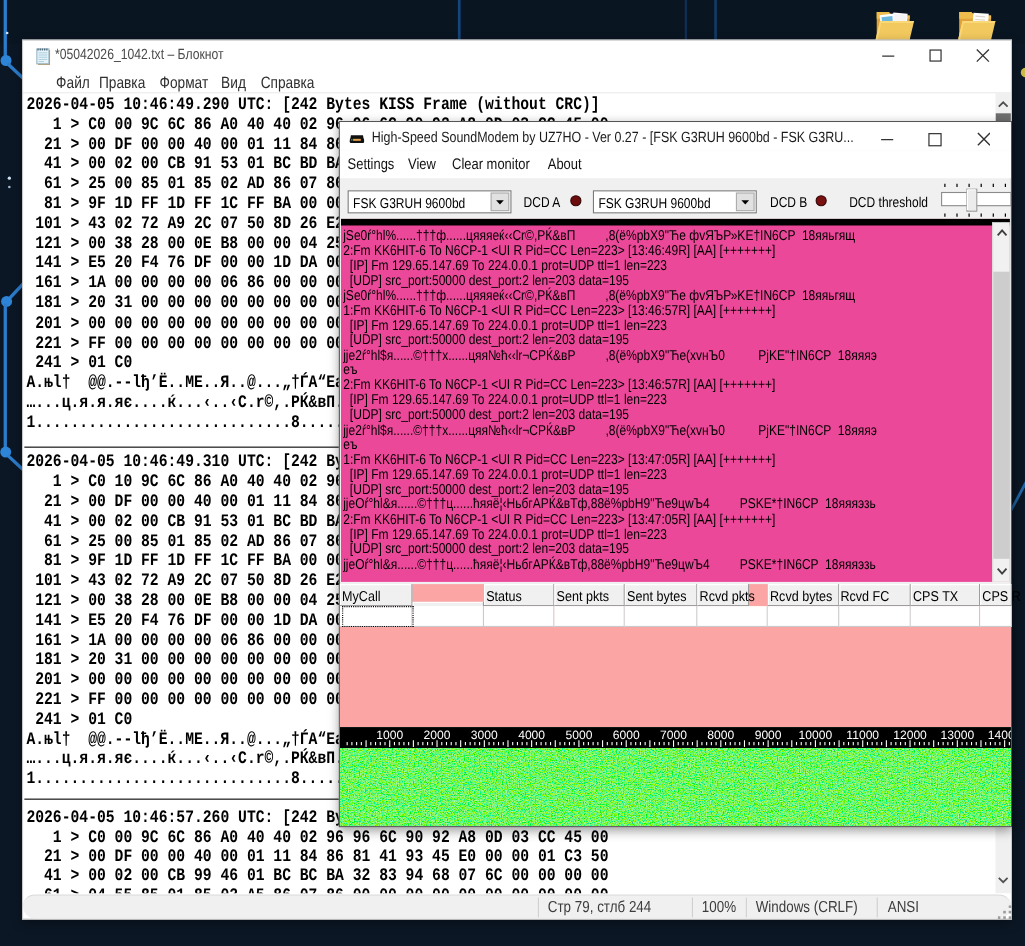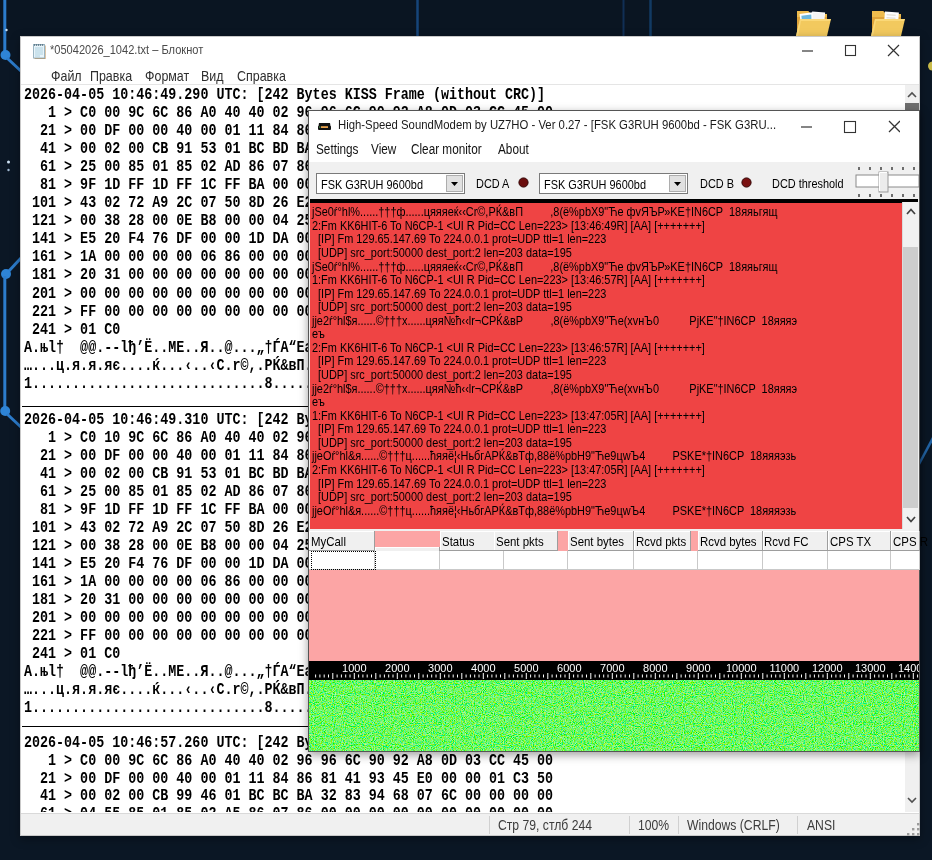--- a/index.html
+++ b/index.html
@@ -135,21 +135,21 @@
 
   <div class="abs" style="left:884px;top:48px;width:14px;height:727px;background:#f0f0f0"></div>
   <svg class="abs" style="left:884px;top:48px" width="14" height="30">
     <path d="M3 12 L7 8 L11 12" fill="none" stroke="#505050" stroke-width="1.6"></path>
     <rect x="0" y="18" width="14" height="12" fill="#6e6e6e"></rect>
   </svg>
   <svg class="abs" style="left:884px;top:715px" width="14" height="60">
     <path d="M3 46 L7 50 L11 46" fill="none" stroke="#505050" stroke-width="1.6"></path>
   </svg>
 
-  <div class="abs" style="left:0;top:776px;width:898px;height:22px;background:#f0f0f0;border-top:1px solid #d9d9d9;box-sizing:border-box;">
+  <div class="abs" style="left:0;top:776px;width:898px;height:22px;background:#f0f0f0;border-top:1px solid #d9d9d9;box-sizing:border-box;border-radius:11px;">
     <span class="sx abs" style="left:477px;top:3px;font-size:14.5px;color:#3c3c3c;transform:scaleX(0.84)">Стр 79, стлб 244</span>
     <span class="sx abs" style="left:617px;top:3px;font-size:14.5px;color:#3c3c3c;transform:scaleX(0.84)">100%</span>
     <span class="sx abs" style="left:666px;top:3px;font-size:14.5px;color:#3c3c3c;transform:scaleX(0.84)">Windows (CRLF)</span>
     <span class="sx abs" style="left:786px;top:3px;font-size:14.5px;color:#3c3c3c;transform:scaleX(0.84)">ANSI</span>
     <div class="abs" style="left:468px;top:2px;width:1px;height:18px;background:#d0d0d0"></div>
     <div class="abs" style="left:608px;top:2px;width:1px;height:18px;background:#d0d0d0"></div>
     <div class="abs" style="left:657px;top:2px;width:1px;height:18px;background:#d0d0d0"></div>
     <div class="abs" style="left:776px;top:2px;width:1px;height:18px;background:#d0d0d0"></div>
     <svg class="abs" style="left:886px;top:9px" width="14" height="14">
       <g fill="#9c9c9c">
@@ -227,21 +227,21 @@
         <line x1="47" y1="29" x2="47" y2="32"></line>
         <line x1="58" y1="29" x2="58" y2="32"></line>
         <line x1="69" y1="29" x2="69" y2="32"></line>
     </g>
     <rect x="11" y="10" width="63" height="12" fill="#fff" stroke="#8a8a8a" stroke-width="1"></rect>
     <rect x="34" y="7" width="9" height="20" fill="#ececec" stroke="#9a9a9a" stroke-width="1"></rect>
     <line x1="34.5" y1="7.5" x2="42" y2="7.5" stroke="#fff" stroke-width="1"></line>
     <line x1="34.5" y1="7.5" x2="34.5" y2="26" stroke="#fff" stroke-width="1"></line>
   </svg>
 
-  <div class="abs" style="left:1px;top:88px;width:608px;height:330px;background:#ef4444;border-top:4px solid #000000;box-sizing:border-box;overflow:hidden;">
+  <div class="abs" style="left:1px;top:88px;width:608px;height:330px;background:#ec4899;border-top:6px solid #000000;box-sizing:border-box;overflow:hidden;">
     <pre id="smmon">jЅе0ŕ°hl%......†††ф......цяяяеќ‹‹Cr©,РЌ&amp;вП         ,8(ё%pbX9"Ће фvЯЪР»KE†IN6CP  18яяьгящ
 2:Fm KK6HIT-6 To N6CP-1 &lt;UI R Pid=CC Len=223&gt; [13:46:49R] [AA] [+++++++]
   [IP] Fm 129.65.147.69 To 224.0.0.1 prot=UDP ttl=1 len=223
   [UDP] src_port:50000 dest_port:2 len=203 data=195
 jЅе0ŕ°hl%......†††ф......цяяяеќ‹‹Cr©,РЌ&amp;вП         ,8(ё%pbX9"Ће фvЯЪР»KE†IN6CP  18яяьгящ
 1:Fm KK6HIT-6 To N6CP-1 &lt;UI R Pid=CC Len=223&gt; [13:46:57R] [AA] [+++++++]
   [IP] Fm 129.65.147.69 To 224.0.0.1 prot=UDP ttl=1 len=223
   [UDP] src_port:50000 dest_port:2 len=203 data=195
 jjе2ŕ°hl$я......©†††x......цяя№ћ‹‹lr¬CPЌ&amp;вР         ,8(ё%pbX9"Ће(хvнЪ0          РjKE"†IN6CP  18яяяэ
 еъ
@@ -273,27 +273,27 @@
   <div class="abs" style="left:0;top:420px;width:610px;height:130px;background:#fca5a5;">
     <div class="hdrcell" style="left:0px;width:66px;">
         <span>MyCall</span>
       </div>
     <div class="hdrcell" style="left:66px;width:65px;margin-top:16px;">
         <span>DestCall</span>
       </div>
     <div class="hdrcell" style="left:131px;width:64px;">
         <span>Status</span>
       </div>
-    <div class="hdrcell" style="left:185px;width:64px;">
+    <div class="hdrcell" style="left:195px;width:64px;">
         <span>Sent pkts</span>
       </div>
     <div class="hdrcell" style="left:259px;width:66px;">
         <span>Sent bytes</span>
       </div>
-    <div class="hdrcell" style="left:325px;width:57px;">
+    <div class="hdrcell" style="left:325px;width:47px;">
         <span>Rcvd pkts</span>
       </div>
     <div class="hdrcell" style="left:389.3px;width:64.30000000000001px;">
         <span>Rcvd bytes</span>
       </div>
     <div class="hdrcell" style="left:453.6px;width:65.60000000000002px;">
         <span>Rcvd FC</span>
       </div>
     <div class="hdrcell" style="left:519.2px;width:63.0px;">
         <span>CPS TX</span>

